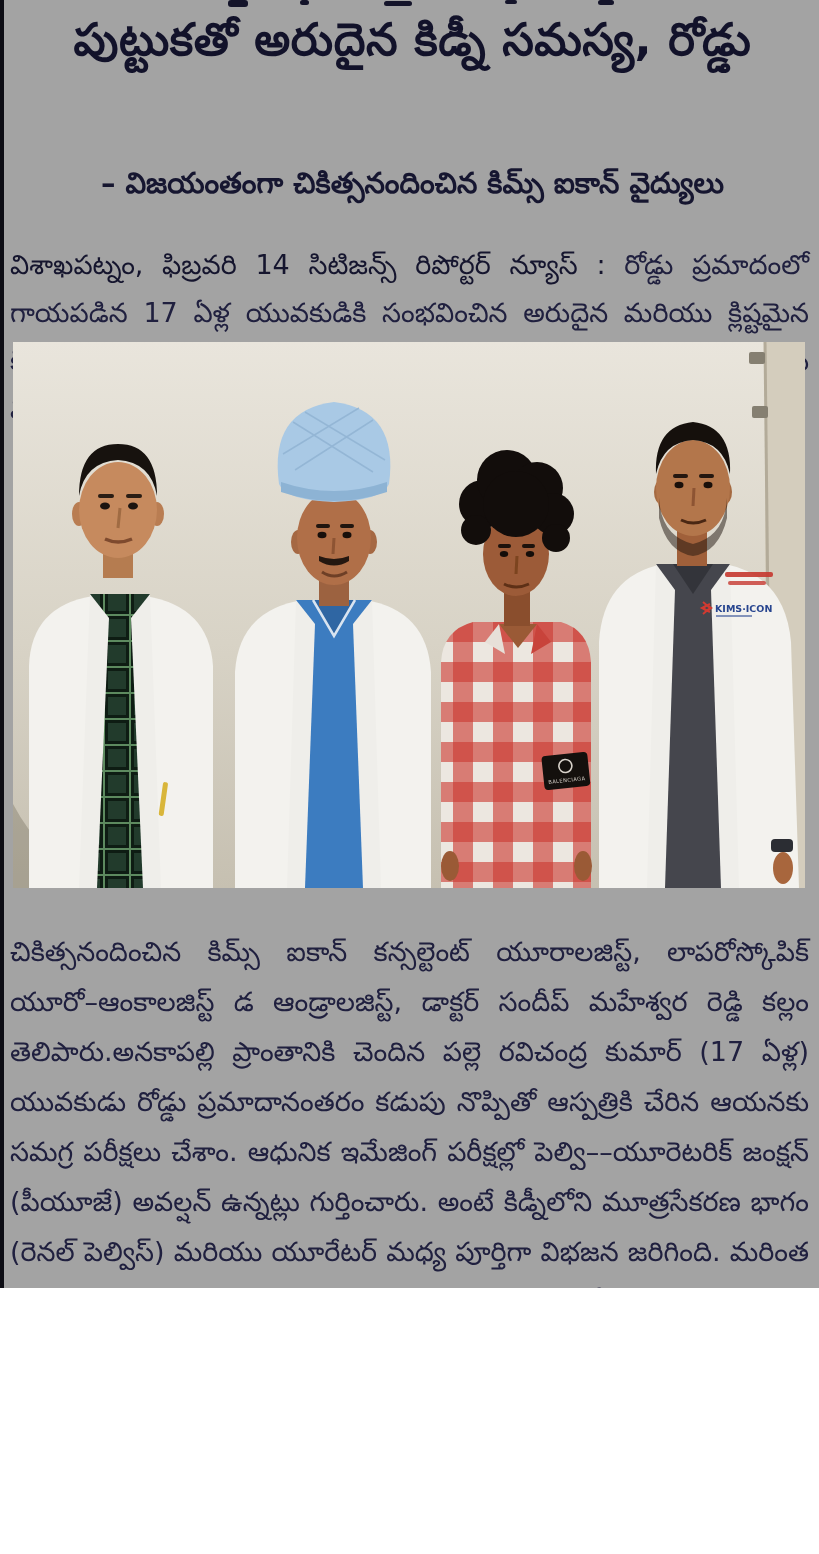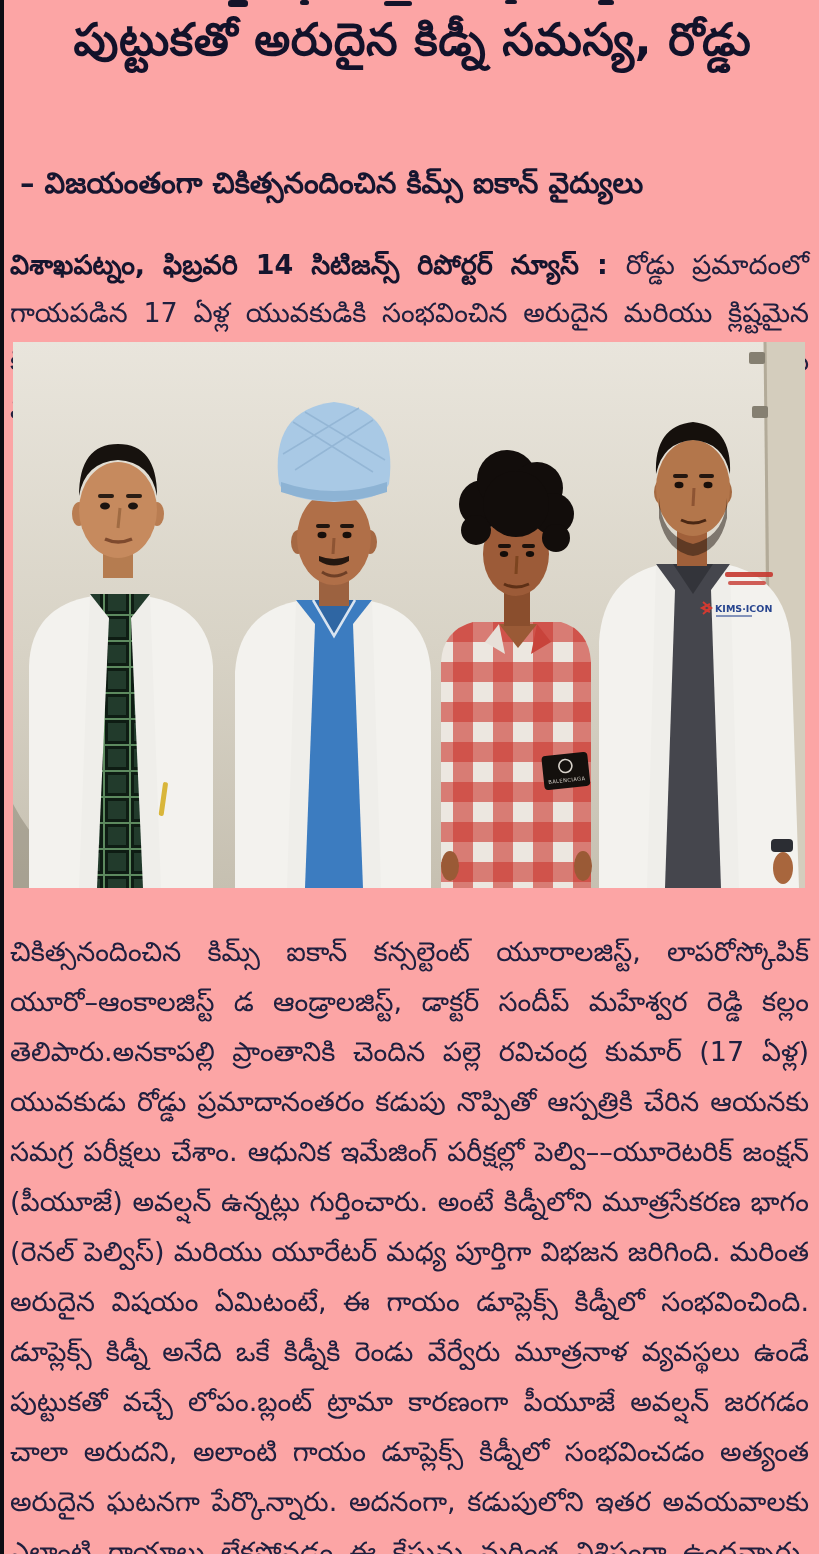--- a/index.html
+++ b/index.html
@@ -1,47 +1,48 @@
 <!DOCTYPE html>
 <html><head>
 <meta charset="utf-8">
 <style>
   html,body{margin:0;padding:0;}
   .page{
     position:relative;
-    width:819px;height:1554px;
-    background:#fca5a5;
+    width:819px;height:1288px;
+    background:#a3a3a3;
     overflow:hidden;
     font-family:"DejaVu Sans", sans-serif;
   }
   .left-rule{
     position:absolute;left:0;top:0;width:4px;height:1554px;
     background:#0d0d14;
   }
   .frag{position:absolute;background:#14142a;border-radius:3px;}
   .headline{
     position:absolute;top:6px;left:20px;right:14px;
     text-align:center;
     font-size:45px;font-weight:bold;
     line-height:68px;
     color:#12122a;
     letter-spacing:0.5px;
   }
   .subheadline{
     position:absolute;top:166px;left:20px;right:14px;
+    text-align:center;
     font-size:29px;font-weight:bold;
     color:#161630;
   }
   .lead{
     position:absolute;top:214px;left:10px;right:10px;
     font-size:27px;line-height:48px;
     color:#20203f;
     text-align:justify;
   }
-  .lead .dateline{font-weight:bold;color:#15152e;}
+  .lead .dateline{font-weight:normal;color:#15152e;}
   .photo{
     position:absolute;top:342px;left:13px;width:792px;height:546px;
     background:#d8d3c7;
   }
   .photo svg{display:block;}
   .body-text{
     position:absolute;top:900px;left:10px;right:10px;
     font-size:27px;line-height:50px;
     color:#20203f;
     text-align:justify;

